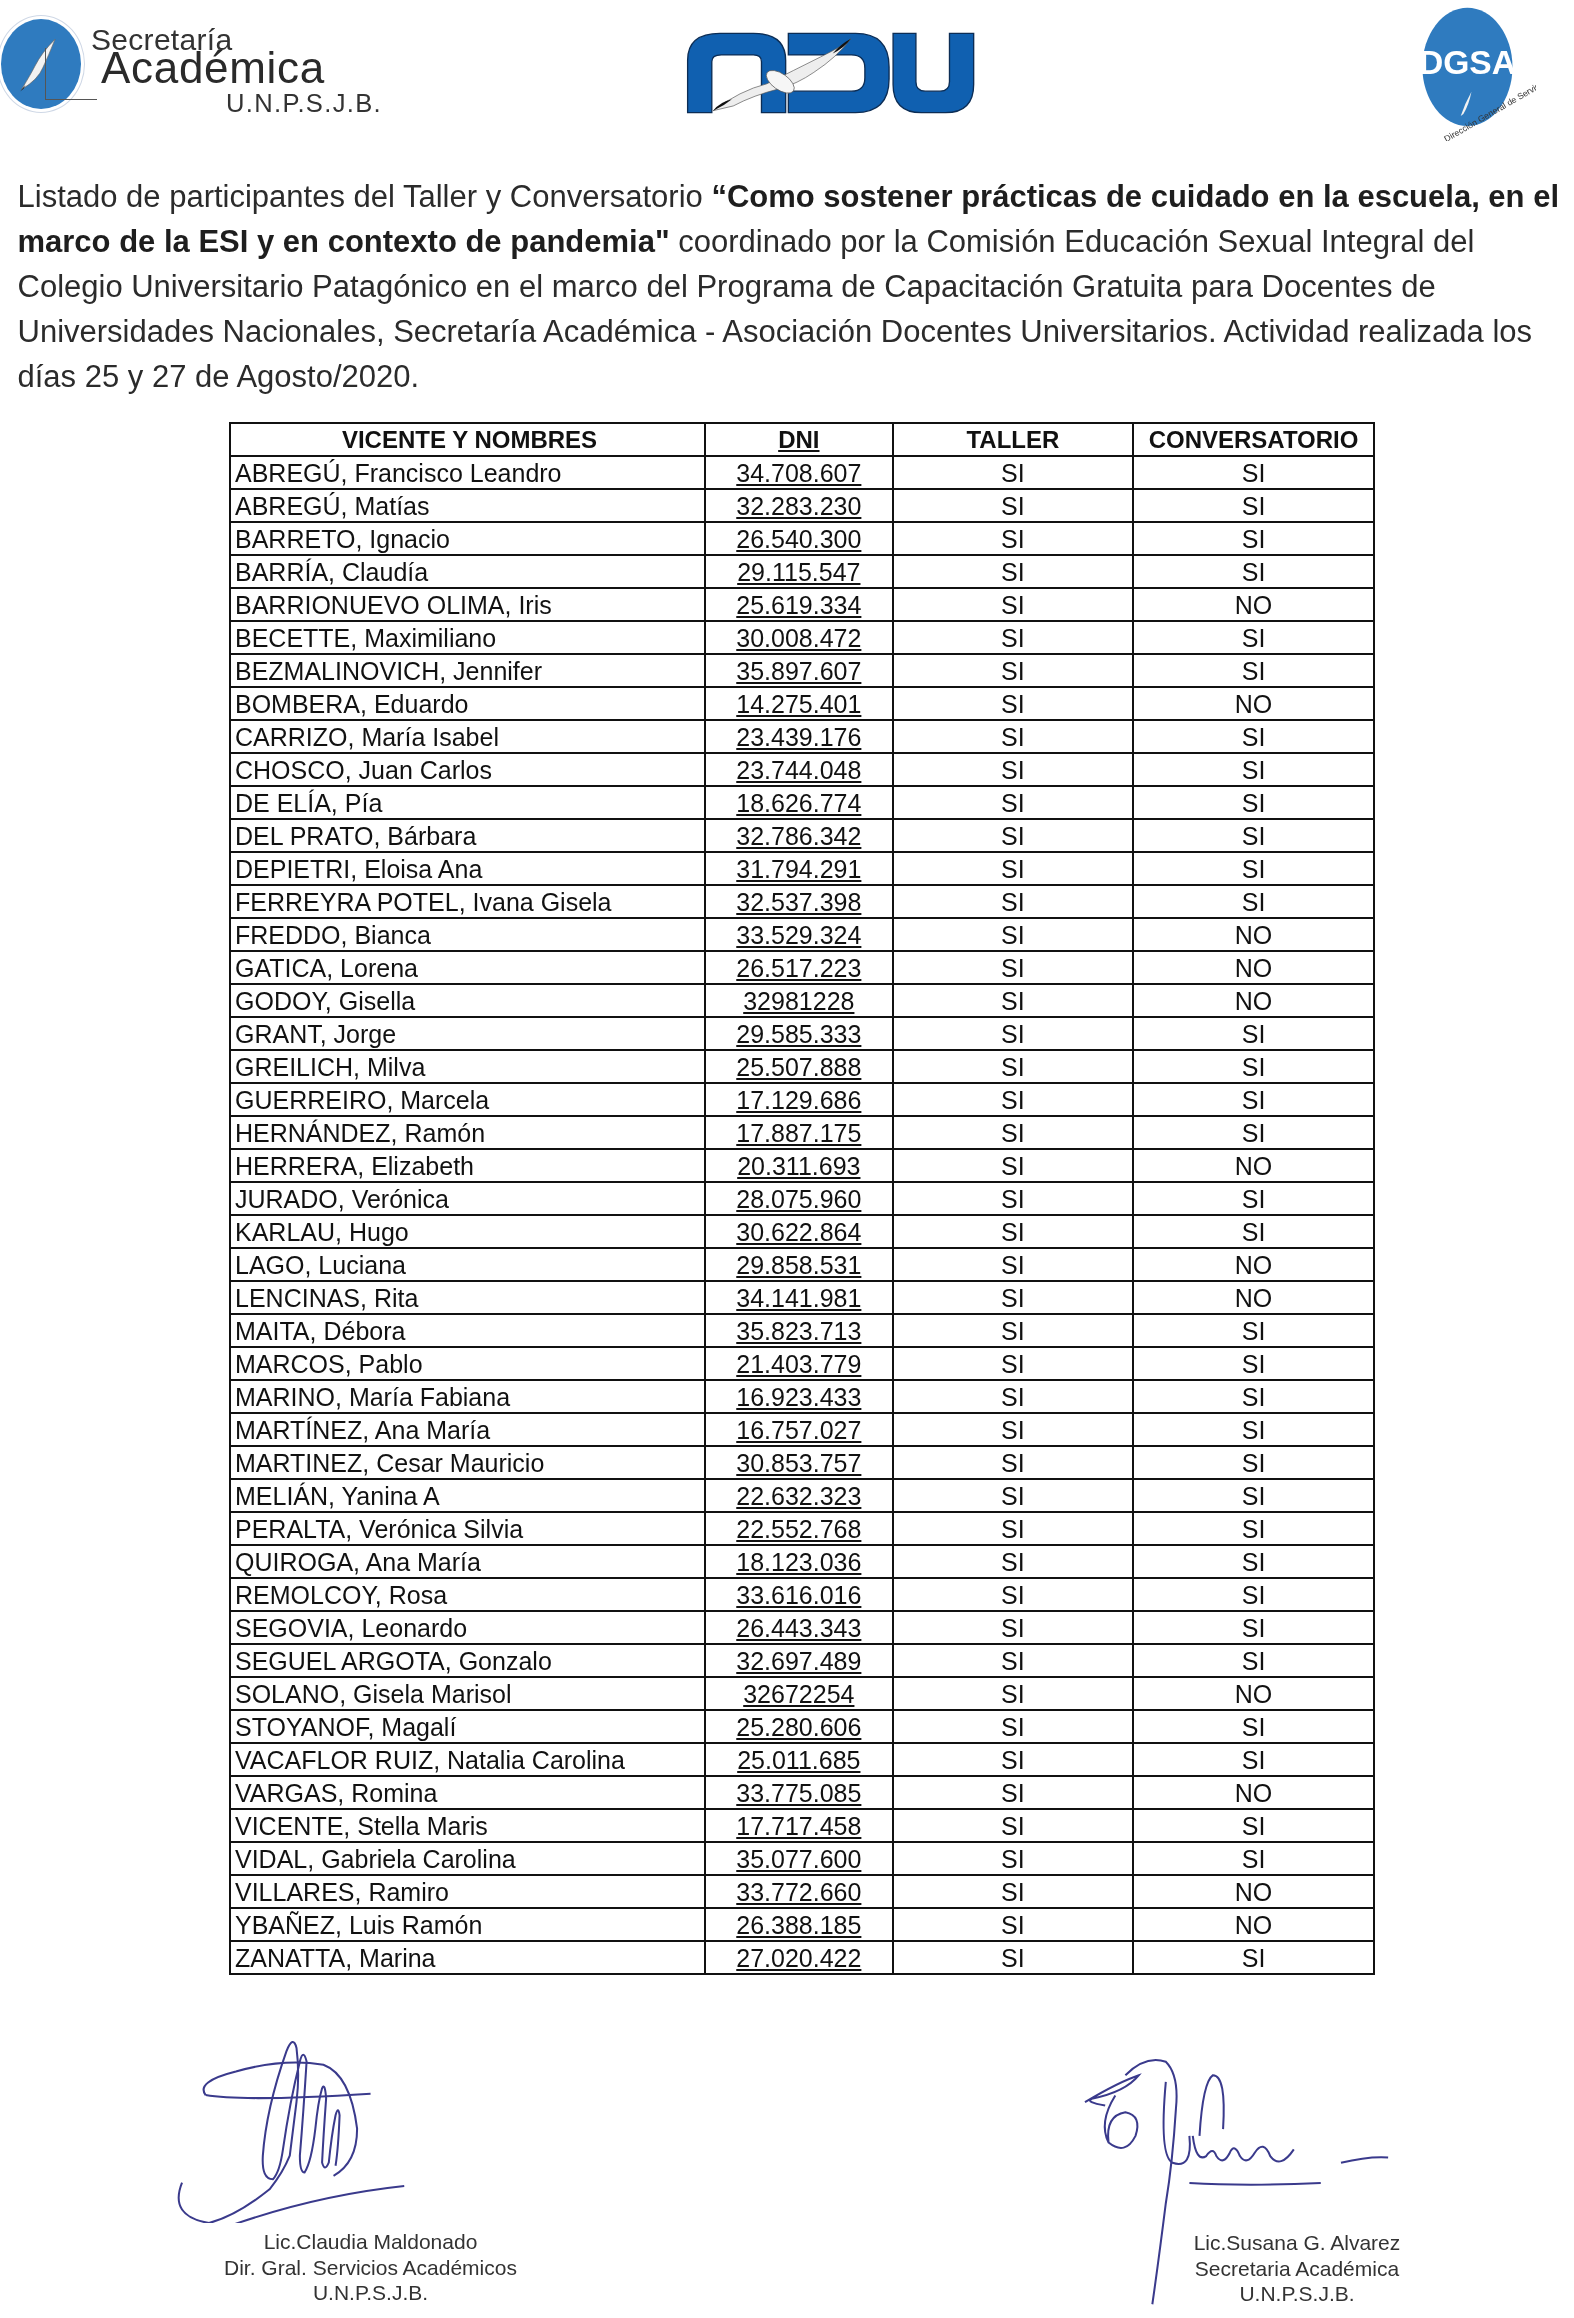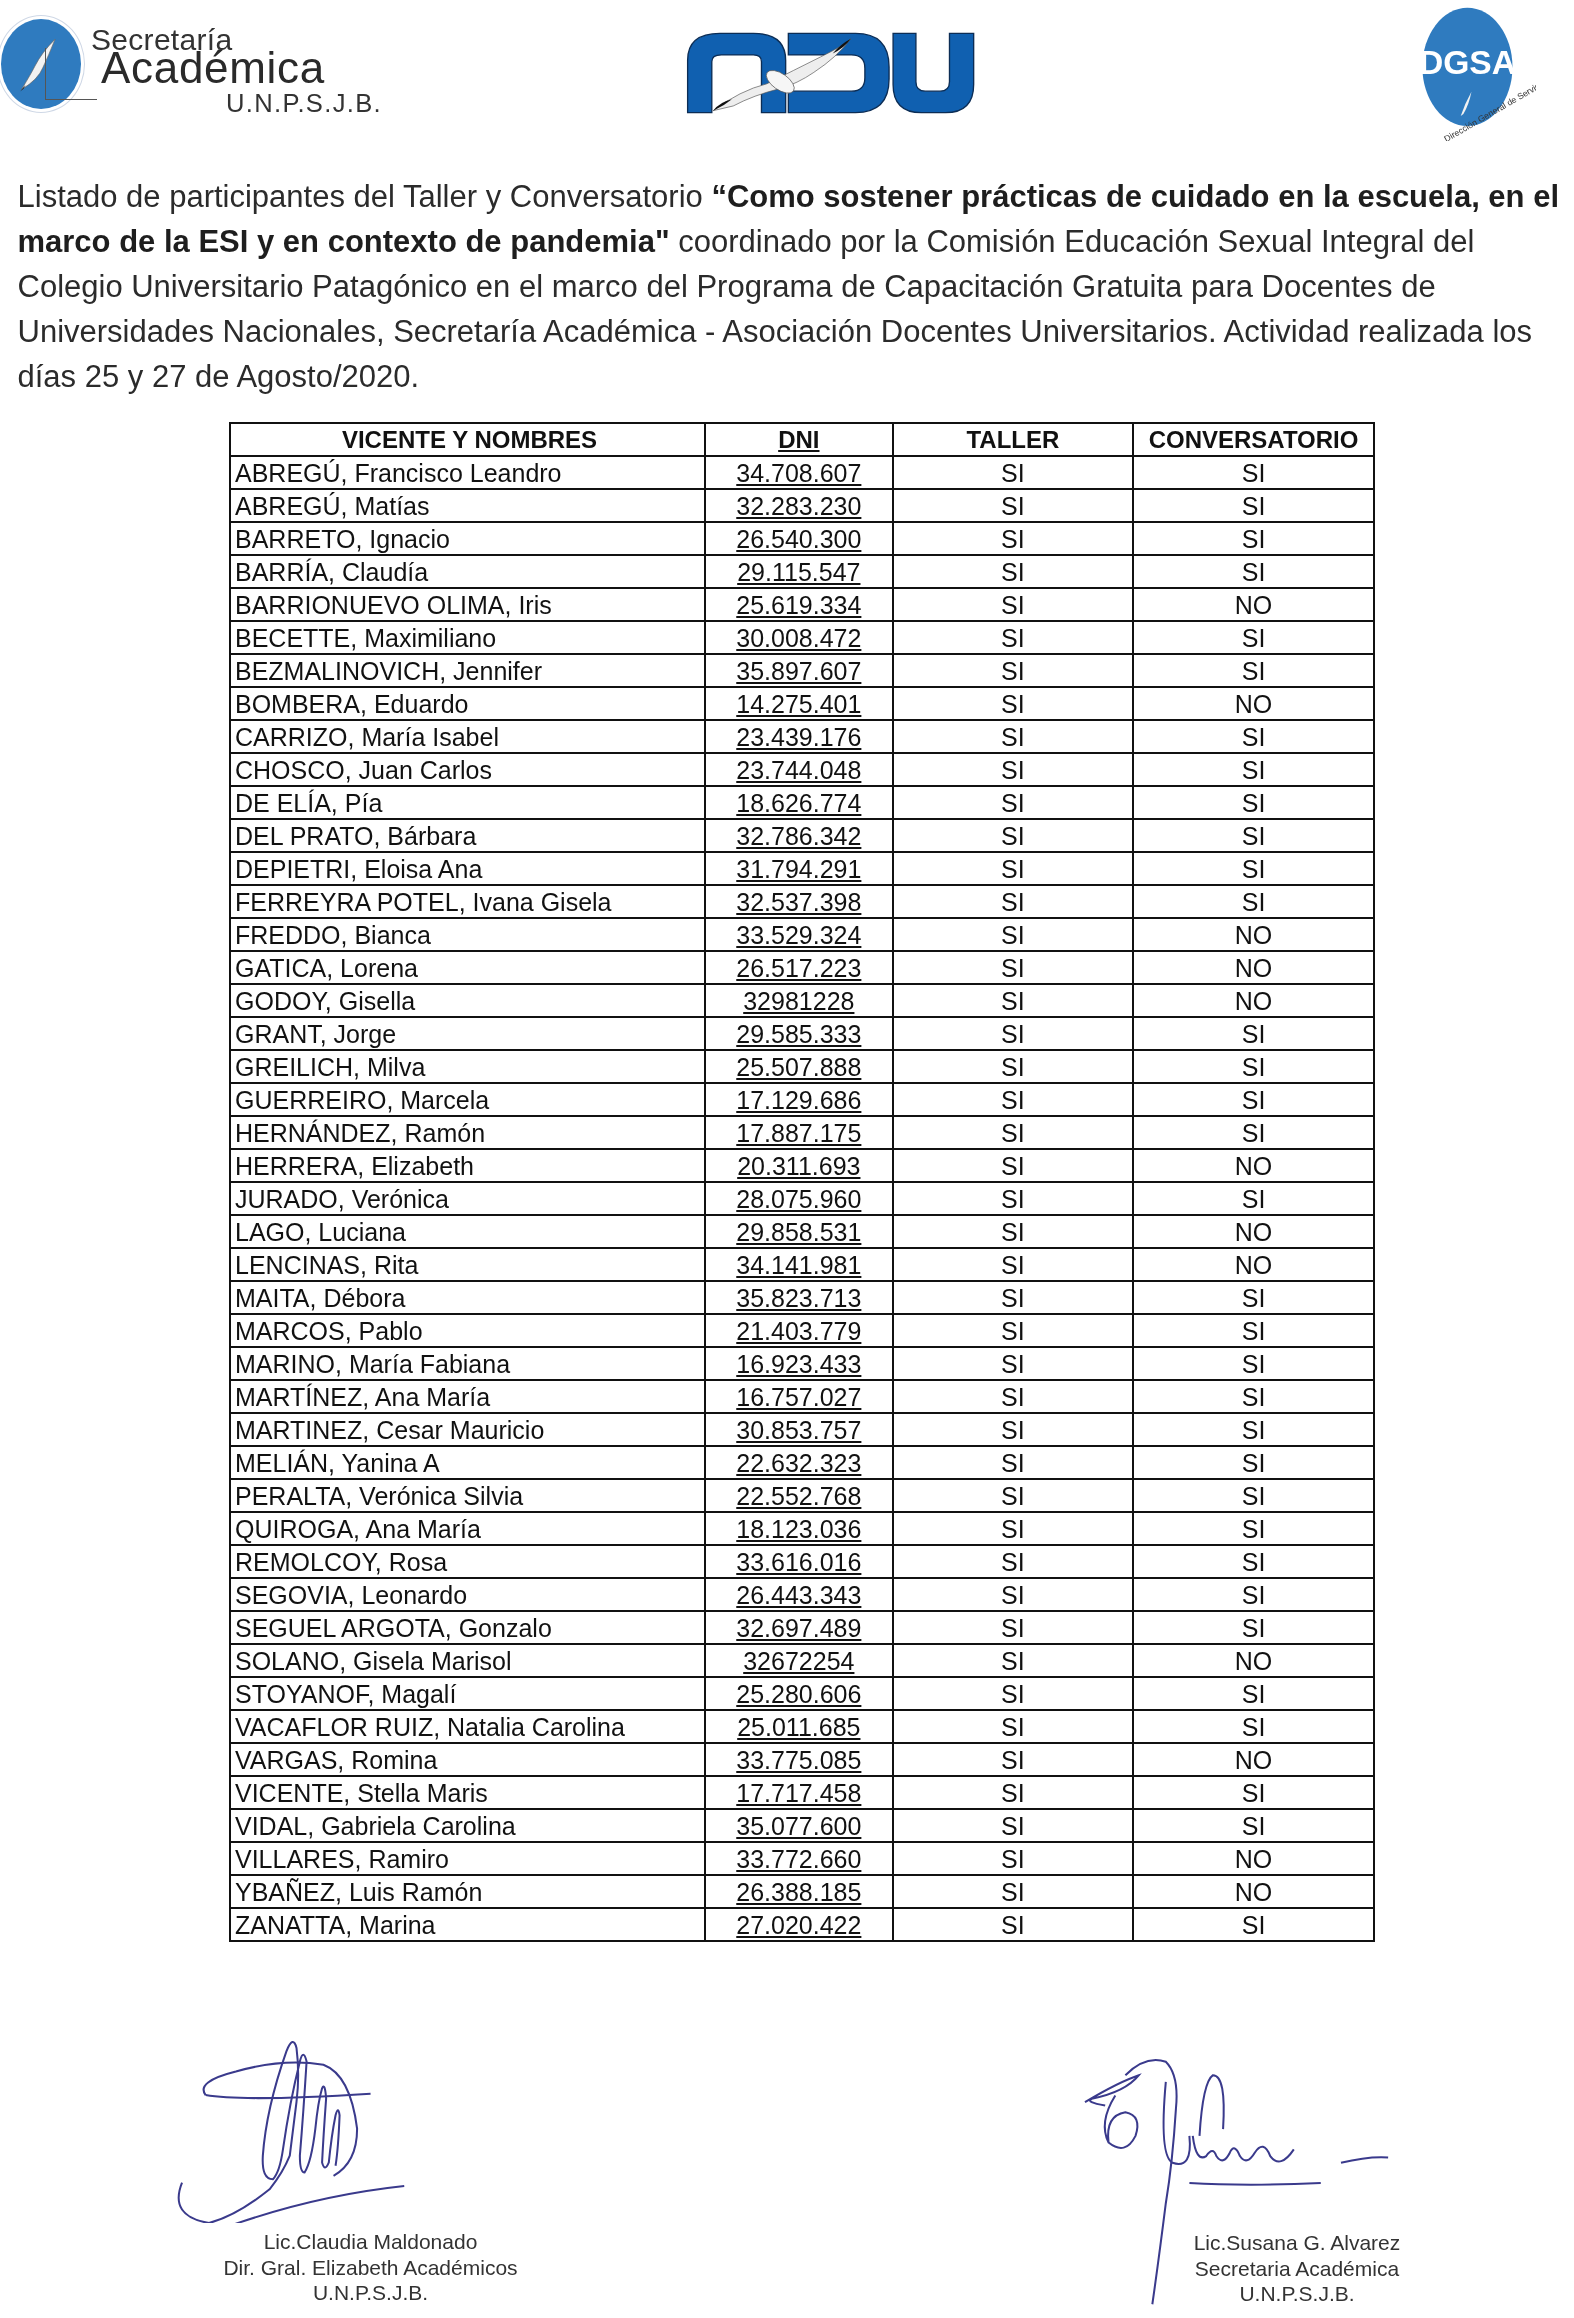--- a/index.html
+++ b/index.html
@@ -228,20 +228,26 @@
         <td class="c-taller">SI</td>
         <td class="c-conv">NO</td>
       </tr>
       <tr>
         <td class="c-name">JURADO, Verónica</td>
         <td class="c-dni">28.075.960</td>
         <td class="c-taller">SI</td>
         <td class="c-conv">SI</td>
       </tr>
       <tr>
+        <td class="c-name">KARLAU, Hugo</td>
+        <td class="c-dni">30.622.864</td>
+        <td class="c-taller">SI</td>
+        <td class="c-conv">SI</td>
+      </tr>
+      <tr>
         <td class="c-name">LAGO, Luciana</td>
         <td class="c-dni">29.858.531</td>
         <td class="c-taller">SI</td>
         <td class="c-conv">NO</td>
       </tr>
       <tr>
         <td class="c-name">LENCINAS, Rita</td>
         <td class="c-dni">34.141.981</td>
         <td class="c-taller">SI</td>
         <td class="c-conv">NO</td>
@@ -373,21 +379,21 @@
   <g fill="none" stroke="#3a3a8c" stroke-width="3">
     <path d="M40 240 Q20 290 80 300"></path>
     <path d="M80 300 Q120 290 170 250 Q190 225 200 200 Q205 160 210 120 Q215 80 210 40 Q205 20 195 45 Q165 130 160 200 Q158 235 175 235 Q185 225 190 190 Q200 120 215 60 Q220 40 225 60 Q220 140 215 200 Q215 225 222 225 Q232 210 238 160 Q242 120 248 100 Q252 90 254 115 Q250 170 248 210 Q252 225 258 210 Q262 170 268 140 Q272 125 274 140 Q272 190 268 215"></path>
     <path d="M75 110 Q60 90 120 75 Q190 55 250 65 Q290 80 300 160 Q300 210 265 230"></path>
     <path d="M75 110 Q130 120 320 108"></path>
     <path d="M95 310 Q230 260 370 245"></path>
   </g>
 </svg>
 <div class="abs sig-left-text">
   <div>Lic.Claudia Maldonado</div>
-  <div>Dir. Gral. Elizabeth Académicos</div>
+  <div>Dir. Gral. Servicios Académicos</div>
   <div>U.N.P.S.J.B.</div>
 </div>
 
 <svg class="sig-svg" style="left:1078px;top:2055px" width="371" height="256" viewBox="0 0 550 380">
   <g fill="none" stroke="#3a3a8c" stroke-width="3">
     <path d="M10 70 Q60 40 90 30 Q70 55 20 65 Q10 70 40 75"></path>
     <path d="M55 60 Q30 100 45 130 Q70 150 85 120 Q95 90 70 85 Q40 90 45 130"></path>
     <path d="M70 30 Q100 0 130 10 Q150 30 145 80 Q140 160 130 220 Q120 300 110 370"></path>
     <path d="M130 40 Q120 150 140 160 Q170 170 165 120"></path>
     <path d="M170 120 Q175 160 190 150 Q200 135 205 150 Q215 165 225 145 Q232 130 240 150 Q250 165 262 145 Q275 125 285 150 Q300 170 320 140"></path>

